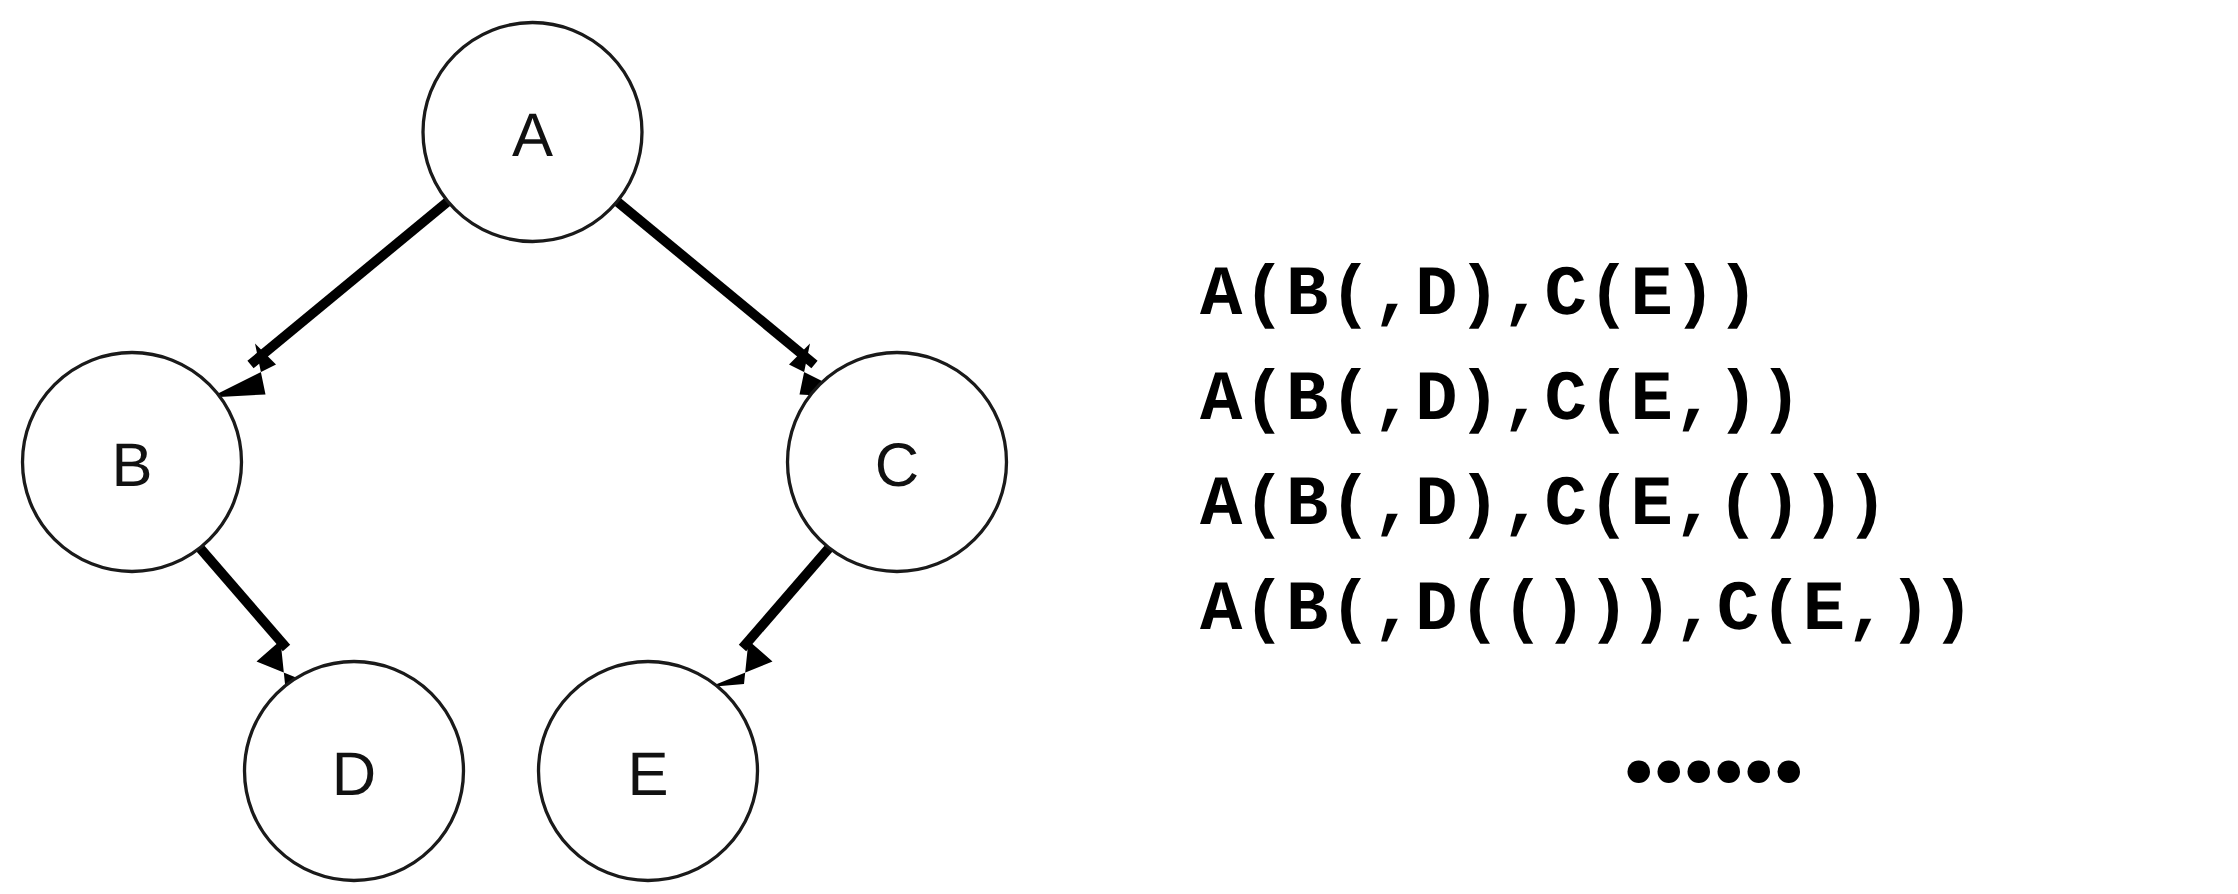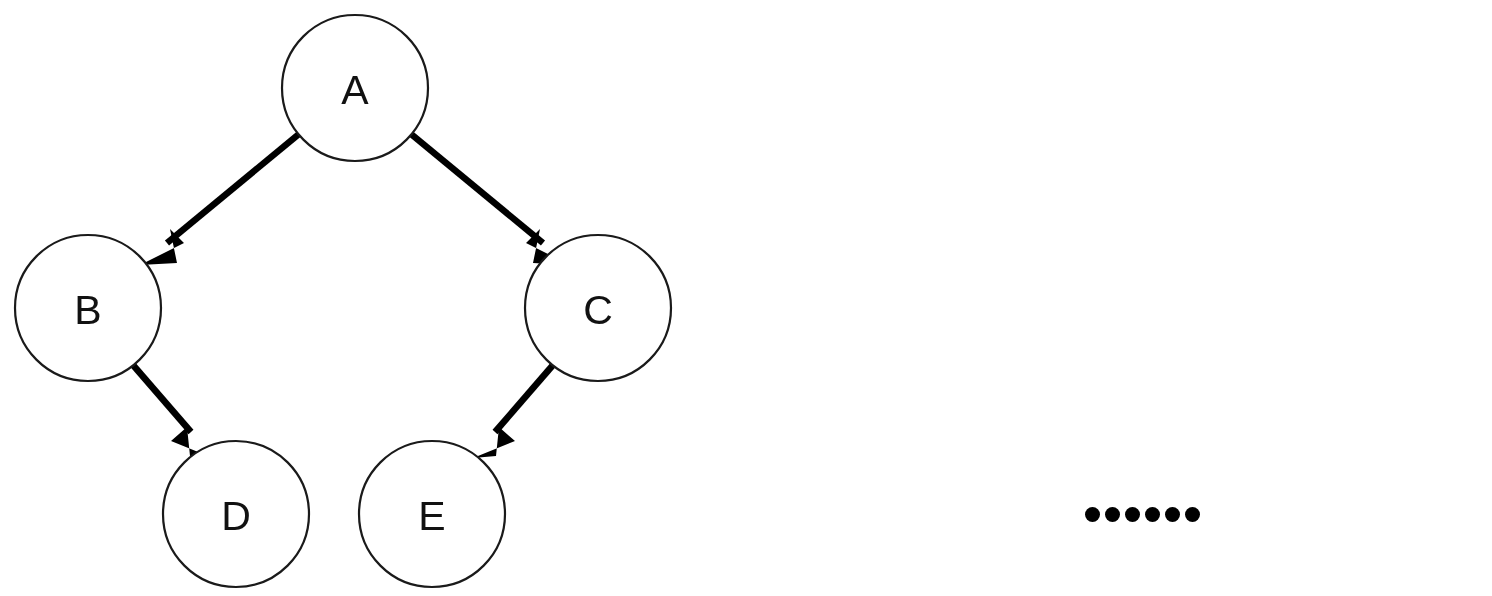--- a/index.html
+++ b/index.html
@@ -152,20 +152,26 @@
       </g>
 
       <g>
         <circle class="node-circle" cx="432" cy="514" r="73"></circle>
         <text class="node-label" x="432" y="516">E</text>
       </g>
     </svg>
   </div>
 
   <div id="expr-panel">
+    <ul id="expr-list">
+      <li class="expr-line">A(B(,D),C(E))</li>
+      <li class="expr-line">A(B(,D),C(E,))</li>
+      <li class="expr-line">A(B(,D),C(E,()))</li>
+      <li class="expr-line">A(B(,D(())),C(E,))</li>
+    </ul>
 
     <div id="ellipsis-dots">
       <span class="dot"></span>
       <span class="dot"></span>
       <span class="dot"></span>
       <span class="dot"></span>
       <span class="dot"></span>
       <span class="dot"></span>
     </div>
   </div>

